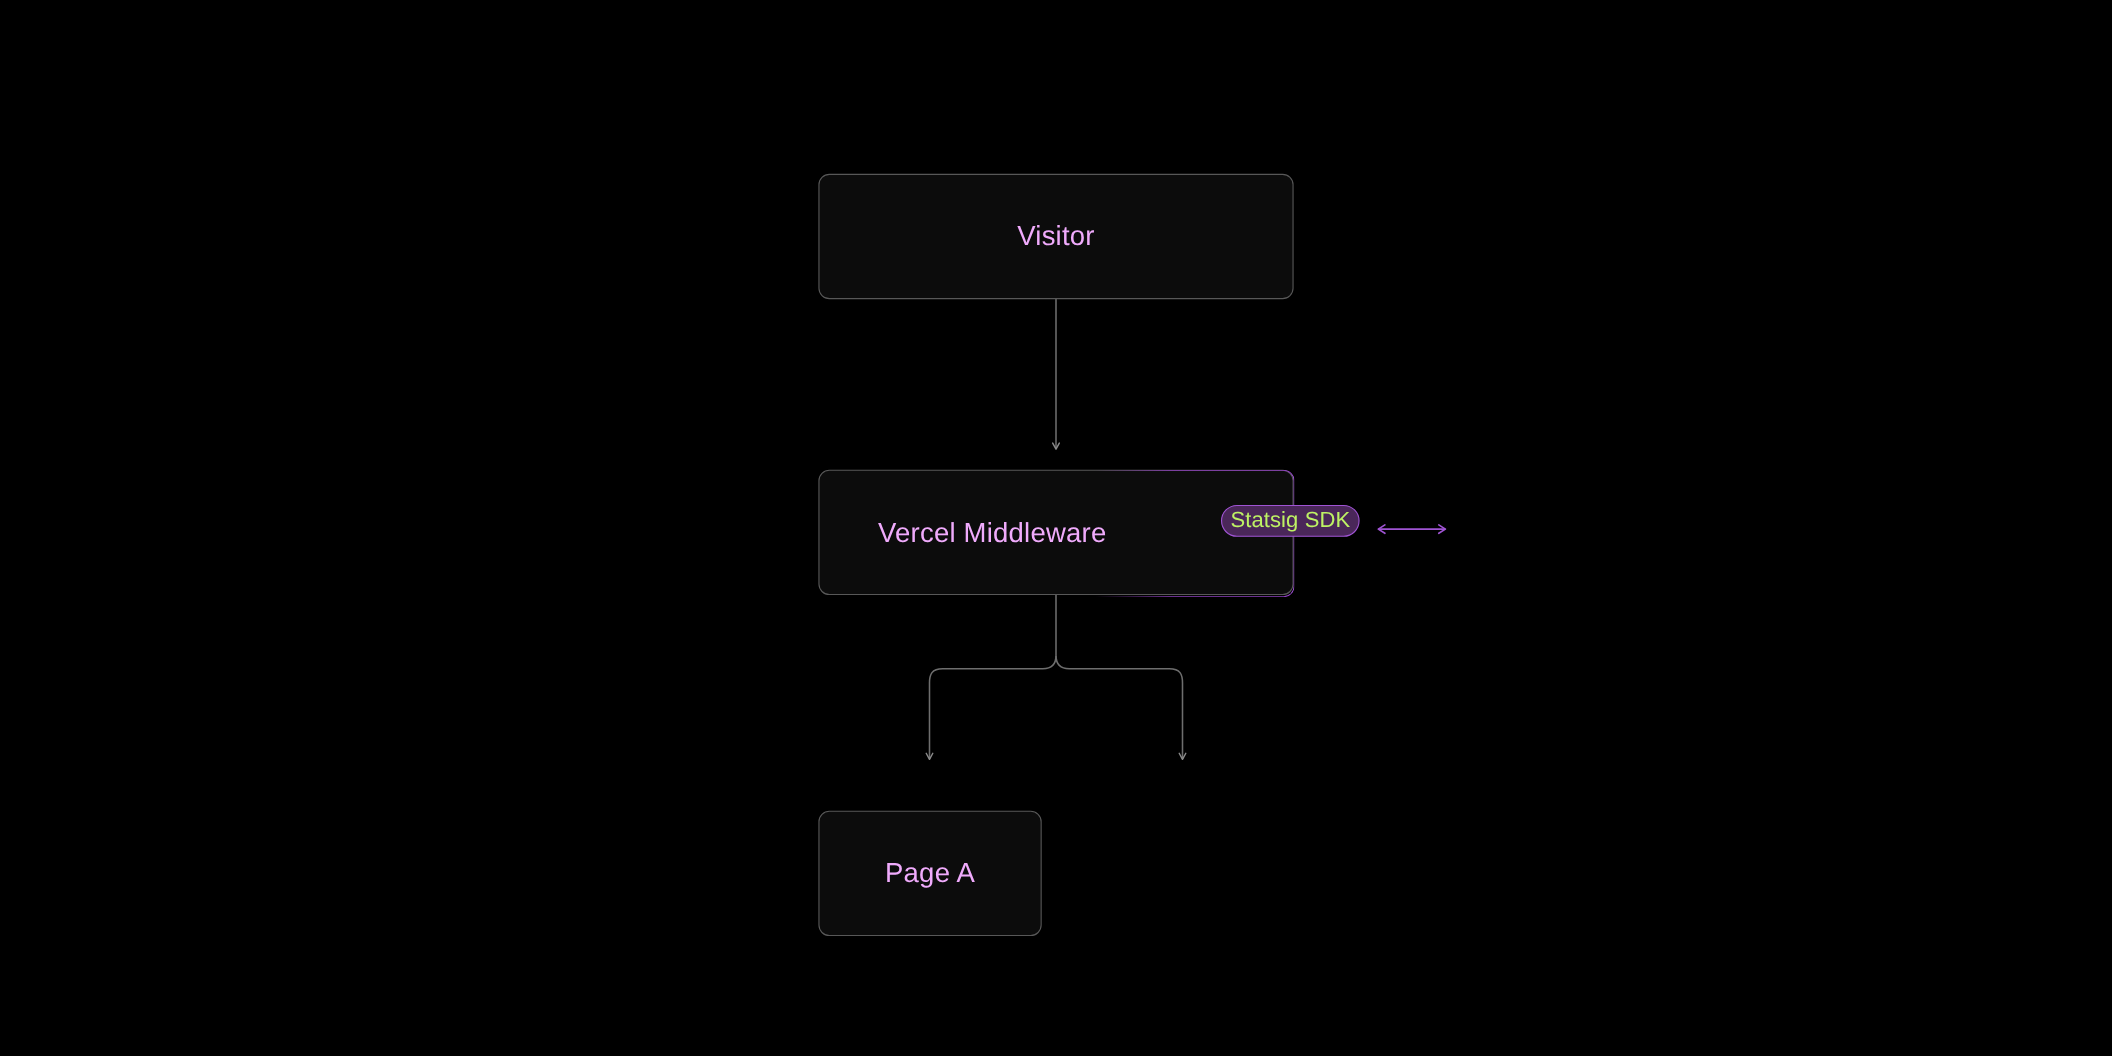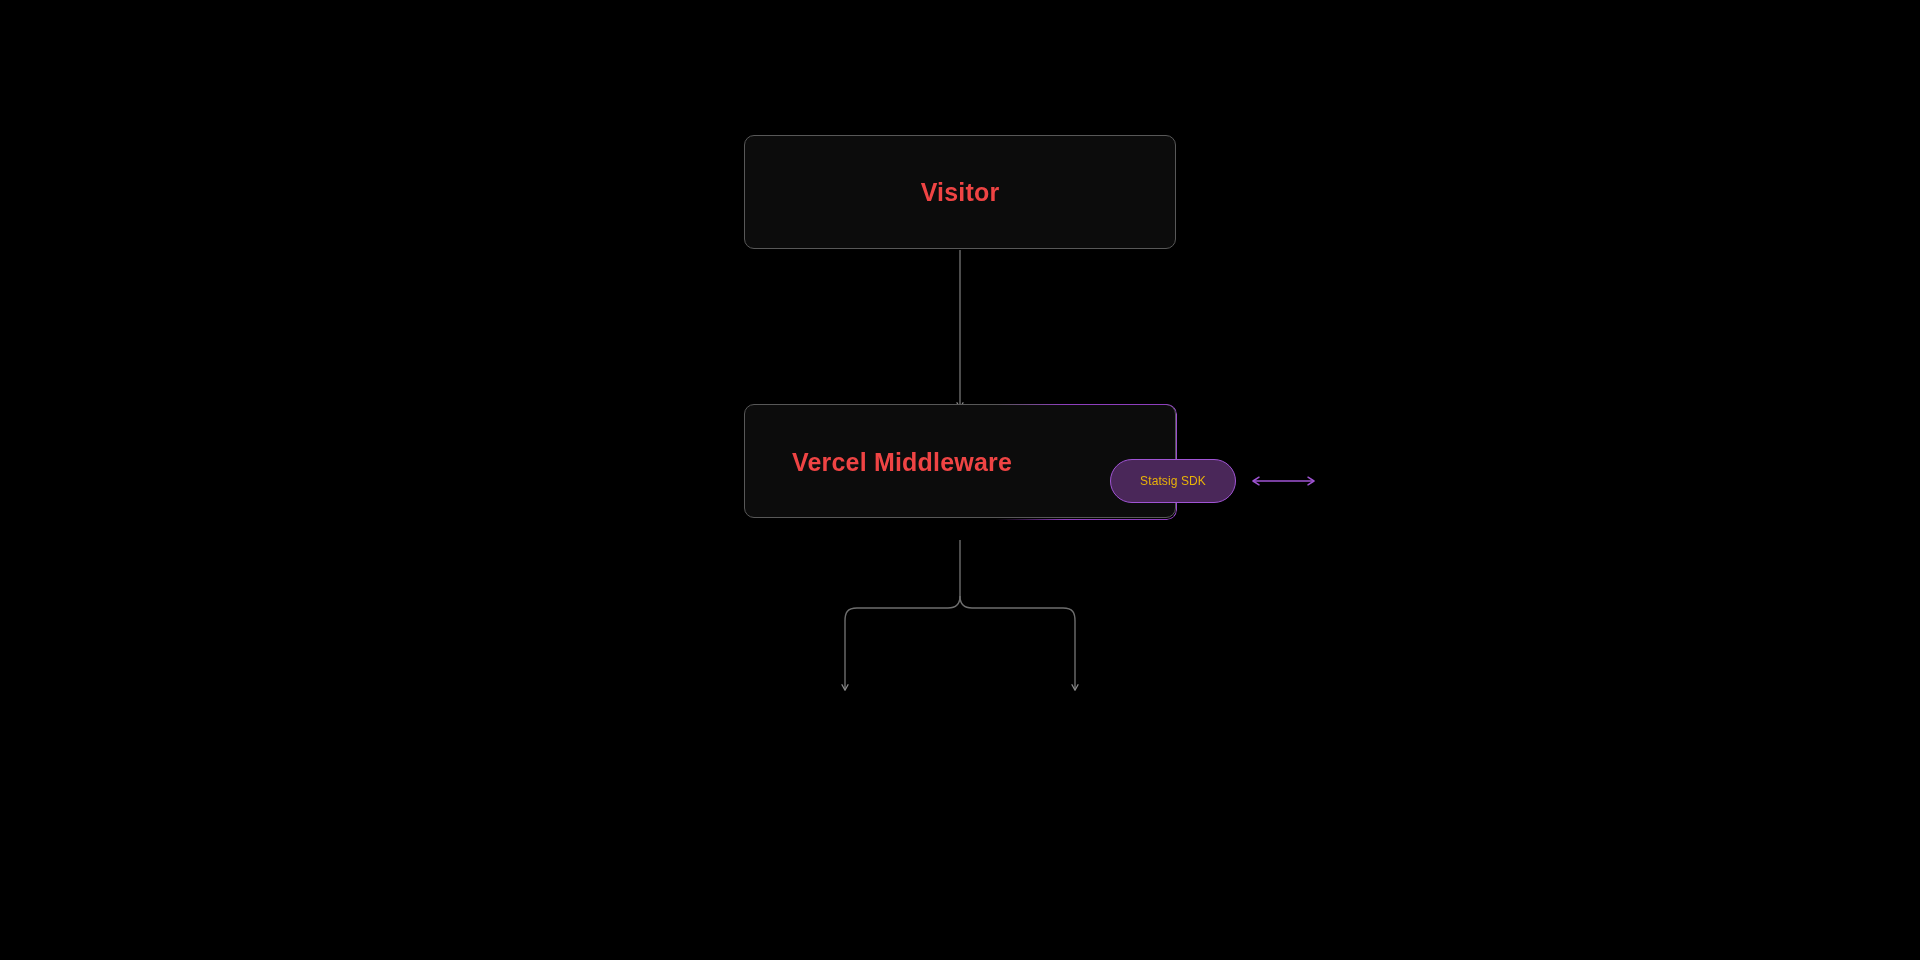--- a/index.html
+++ b/index.html
@@ -33,25 +33,26 @@
   
   .node {
     position: absolute;
     box-sizing: border-box;
     display: flex;
     align-items: center;
     justify-content: center;
     background: #0c0c0c;
     border: 1px solid #585858;
     border-radius: 10px;
-    color: #ef4444;
+    color: #f0abfc;
     font-size: 25px;
-    font-weight: 700;
+    font-weight: 400;
     letter-spacing: 0.2px;
     line-height: 1;
+    margin-top: 23px;
   }
 
   .node-label {
     display: block;
     white-space: nowrap;
   }
 
   
   #node-visitor {
     left: 744px;
@@ -100,30 +101,30 @@
     padding-right: 118px;
     box-sizing: border-box;
   }
 
   
   #badge-statsig-sdk {
     position: absolute;
     left: 1110px;
     top: 459px;
     width: 126px;
-    height: 44px;
+    height: 29px;
     box-sizing: border-box;
     display: flex;
     align-items: center;
     justify-content: center;
     background: #4a2759;
     border: 1.5px solid #a054d4;
     border-radius: 22px;
-    color: #eab308;
-    font-size: 12px;
+    color: #bef264;
+    font-size: 20px;
     font-weight: 400;
     letter-spacing: 0.1px;
     z-index: 5;
     white-space: nowrap;
   }
 
   
   #node-edge-config {
     left: 1332px;
     top: 424px;
@@ -202,15 +203,18 @@
     <div id="middleware-label-wrap">
       <span class="node-label">Vercel Middleware</span>
     </div>
   </div>
 
   <div id="badge-statsig-sdk">
     <span class="node-label">Statsig SDK</span>
   </div>
 
 
+  <div class="node" id="node-page-a">
+    <span class="node-label">Page A</span>
+  </div>
 
 
 </div>
 
 </body></html>

